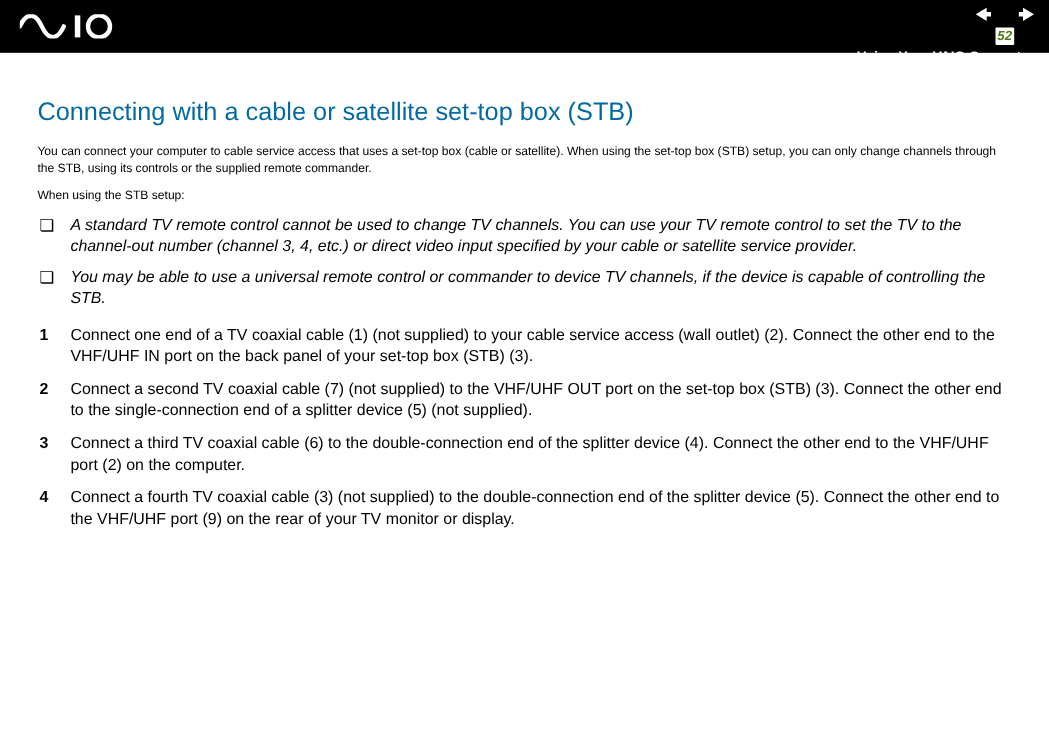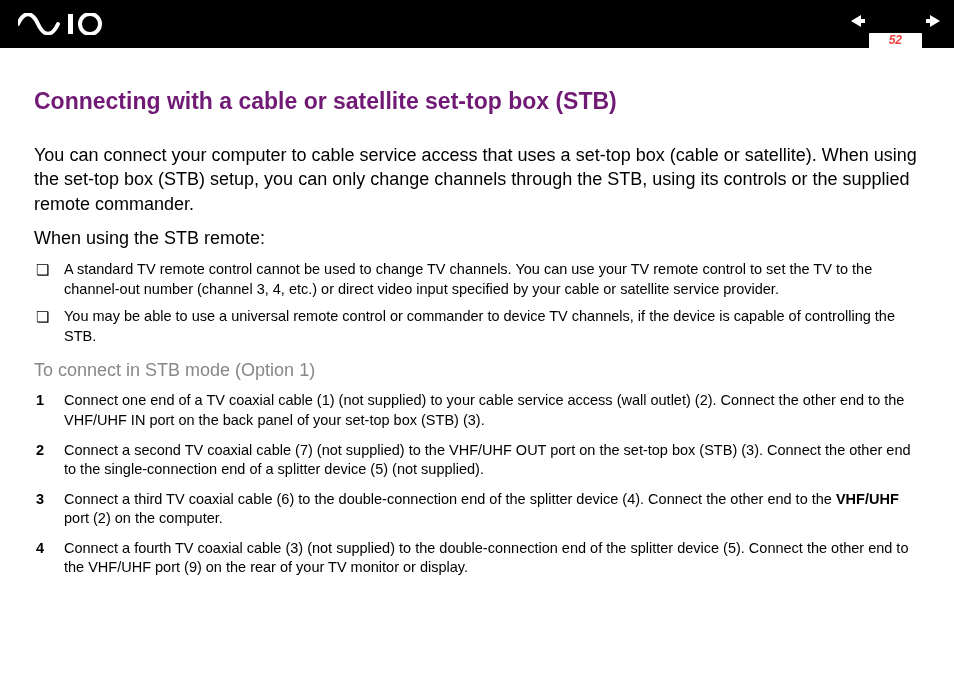--- a/index.html
+++ b/index.html
@@ -35,62 +35,62 @@
     align-items: center;
     justify-content: flex-end;
     gap: 4px;
     margin-bottom: 2px;
   }
   .arrow-left, .arrow-right {
     display: inline-block;
   }
   .page-num {
     background: #fff;
-    color: #ef4444;
+    color: #4d7c0f;
     font-style: italic;
     font-weight: bold;
     font-size: 12px;
-    padding: 0 20px;
+    padding: 0 2px;
     border-radius: 1px;
     margin-top: 36px;
   }
   .section-label {
     font-weight: bold;
     font-size: 12.5px;
   }
   .content {
     padding: 40px 34px 0 34px;
   }
   h1 {
     font-size: 23px;
-    font-weight: bold;
-    margin-bottom: 28px;
-    color: #701a75;
+    font-weight: normal;
+    margin-bottom: 16px;
+    color: #0369a1;
   }
   .intro-p {
-    font-size: 18px;
+    font-size: 11px;
     line-height: 1.35;
     margin-bottom: 10px;
   }
   .bullet-list {
     list-style: none;
     margin-bottom: 14px;
   }
   .bullet-list li {
     display: flex;
     font-size: 14.5px;
     line-height: 1.35;
     margin-bottom: 8px;
   }
   .bullet-list .marker {
     flex: 0 0 30px;
     font-size: 15px;
     padding-left: 2px;
   }
-  .bullet-list .text { flex: 1; }
+  .bullet-list .text { flex: 1; font-style: italic; }
   h2 {
     font-size: 18px;
     font-weight: normal;
     color: #888;
     margin: 14px 0 10px 0;
   }
   .steps {
     list-style: none;
   }
   .steps li {
@@ -98,21 +98,21 @@
     font-size: 14.5px;
     line-height: 1.35;
     margin-bottom: 10px;
   }
   .steps .num {
     flex: 0 0 30px;
     font-weight: bold;
     padding-left: 2px;
   }
   .steps .text { flex: 1; }
-  .bold-inline { font-weight: bold; margin-top: 24px; }
+  .bold-inline { font-weight: normal; margin-top: 24px; }
 </style>
 </head>
 <body>
 
 <div class="header">
   <div class="logo">
     <svg width="110" height="22" viewBox="0 0 110 22">
       <path d="M0 3 Q5 -1 10 3 Q18 12 22 19 Q26 12 34 3 Q39 -1 44 3 Q44 19 44 19 L40 19 Q40 8 40 6 Q32 16 26 22 L22 22 Q16 14 8 4 Q4 0 0 3 Z" fill="#fff" opacity="0"></path>
       <path d="M2 2 L12 20 L16 20 L6 2 Z M20 2 L10 20 L14 20 L24 2 Z" fill="#fff" opacity="0"></path>
 
@@ -128,40 +128,40 @@
             <polygon points="0,6 10,0 10,4 14,4 14,8 10,8 10,12" fill="#fff"></polygon>
           </svg>
       </span>
       <span class="page-num">52</span>
       <span class="arrow-right">
         <svg width="14" height="12" viewBox="0 0 14 12">
             <polygon points="14,6 4,0 4,4 0,4 0,8 4,8 4,12" fill="#fff"></polygon>
           </svg>
       </span>
     </div>
+    <div class="section-label">Using Your VAIO Computer</div>
   </div>
 </div>
 
 <div class="content">
   <h1>Connecting with a cable or satellite set-top box (STB)</h1>
   <p class="intro-p">You can connect your computer to cable service access that uses a set-top box (cable or satellite). When using the set-top box (STB) setup, you can only change channels through the STB, using its controls or the supplied remote commander.</p>
-  <p class="intro-p">When using the STB remote:</p>
+  <p class="intro-p">When using the STB setup:</p>
 
   <ul class="bullet-list">
     <li>
       <span class="marker">❏</span>
       <span class="text">A standard TV remote control cannot be used to change TV channels. You can use your TV remote control to set the TV to the channel-out number (channel 3, 4, etc.) or direct video input specified by your cable or satellite service provider.</span>
     </li>
     <li>
       <span class="marker">❏</span>
       <span class="text">You may be able to use a universal remote control or commander to device TV channels, if the device is capable of controlling the STB.</span>
     </li>
   </ul>
 
-  <h2>To connect in STB mode (Option 1)</h2>
 
   <ol class="steps">
     <li>
       <span class="num">1</span>
       <span class="text">Connect one end of a TV coaxial cable (1) (not supplied) to your cable service access (wall outlet) (2). Connect the other end to the VHF/UHF IN port on the back panel of your set-top box (STB) (3).</span>
     </li>
     <li>
       <span class="num">2</span>
       <span class="text">Connect a second TV coaxial cable (7) (not supplied) to the VHF/UHF OUT port on the set-top box (STB) (3). Connect the other end to the single-connection end of a splitter device (5) (not supplied).</span>
     </li>

